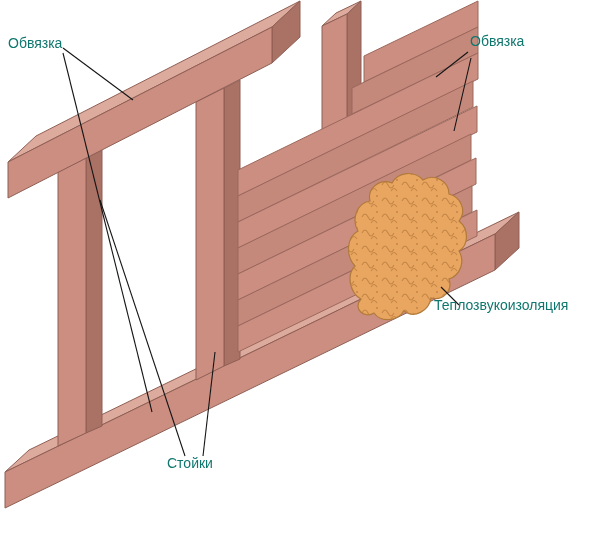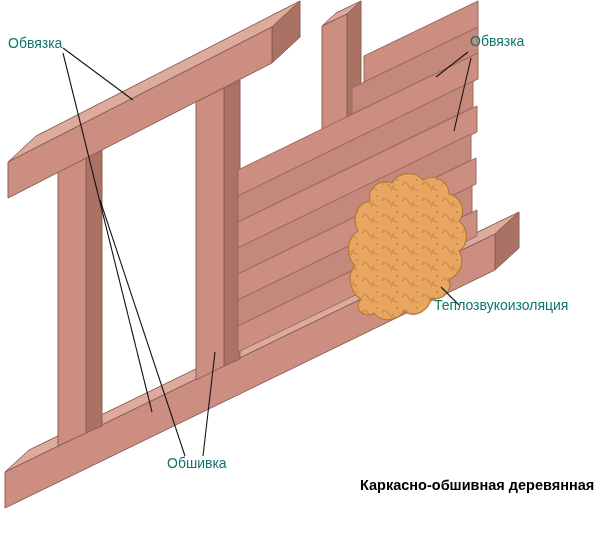--- a/index.html
+++ b/index.html
@@ -100,17 +100,16 @@
     <line x1="459" y1="305" x2="441" y2="287"></line>
   </g>
 </svg>
 
 <div class="diagram-label" style="left:8px;top:35px;">Обвязка</div>
 
 <div class="diagram-label" style="left:470px;top:33px;">Обвязка</div>
 
 <div class="diagram-label" style="left:434px;top:297px;">Теплозвукоизоляция</div>
 
-<div class="diagram-label" style="left:167px;top:455px;">Обшивка</div>
+<div class="diagram-label" style="left:167px;top:455px;">Стойки</div>
 
 <div class="caption" style="left:360px;top:477px;">
-  <div>Каркасно-обшивная деревянная</div>
 </div>
 
 </body></html>

